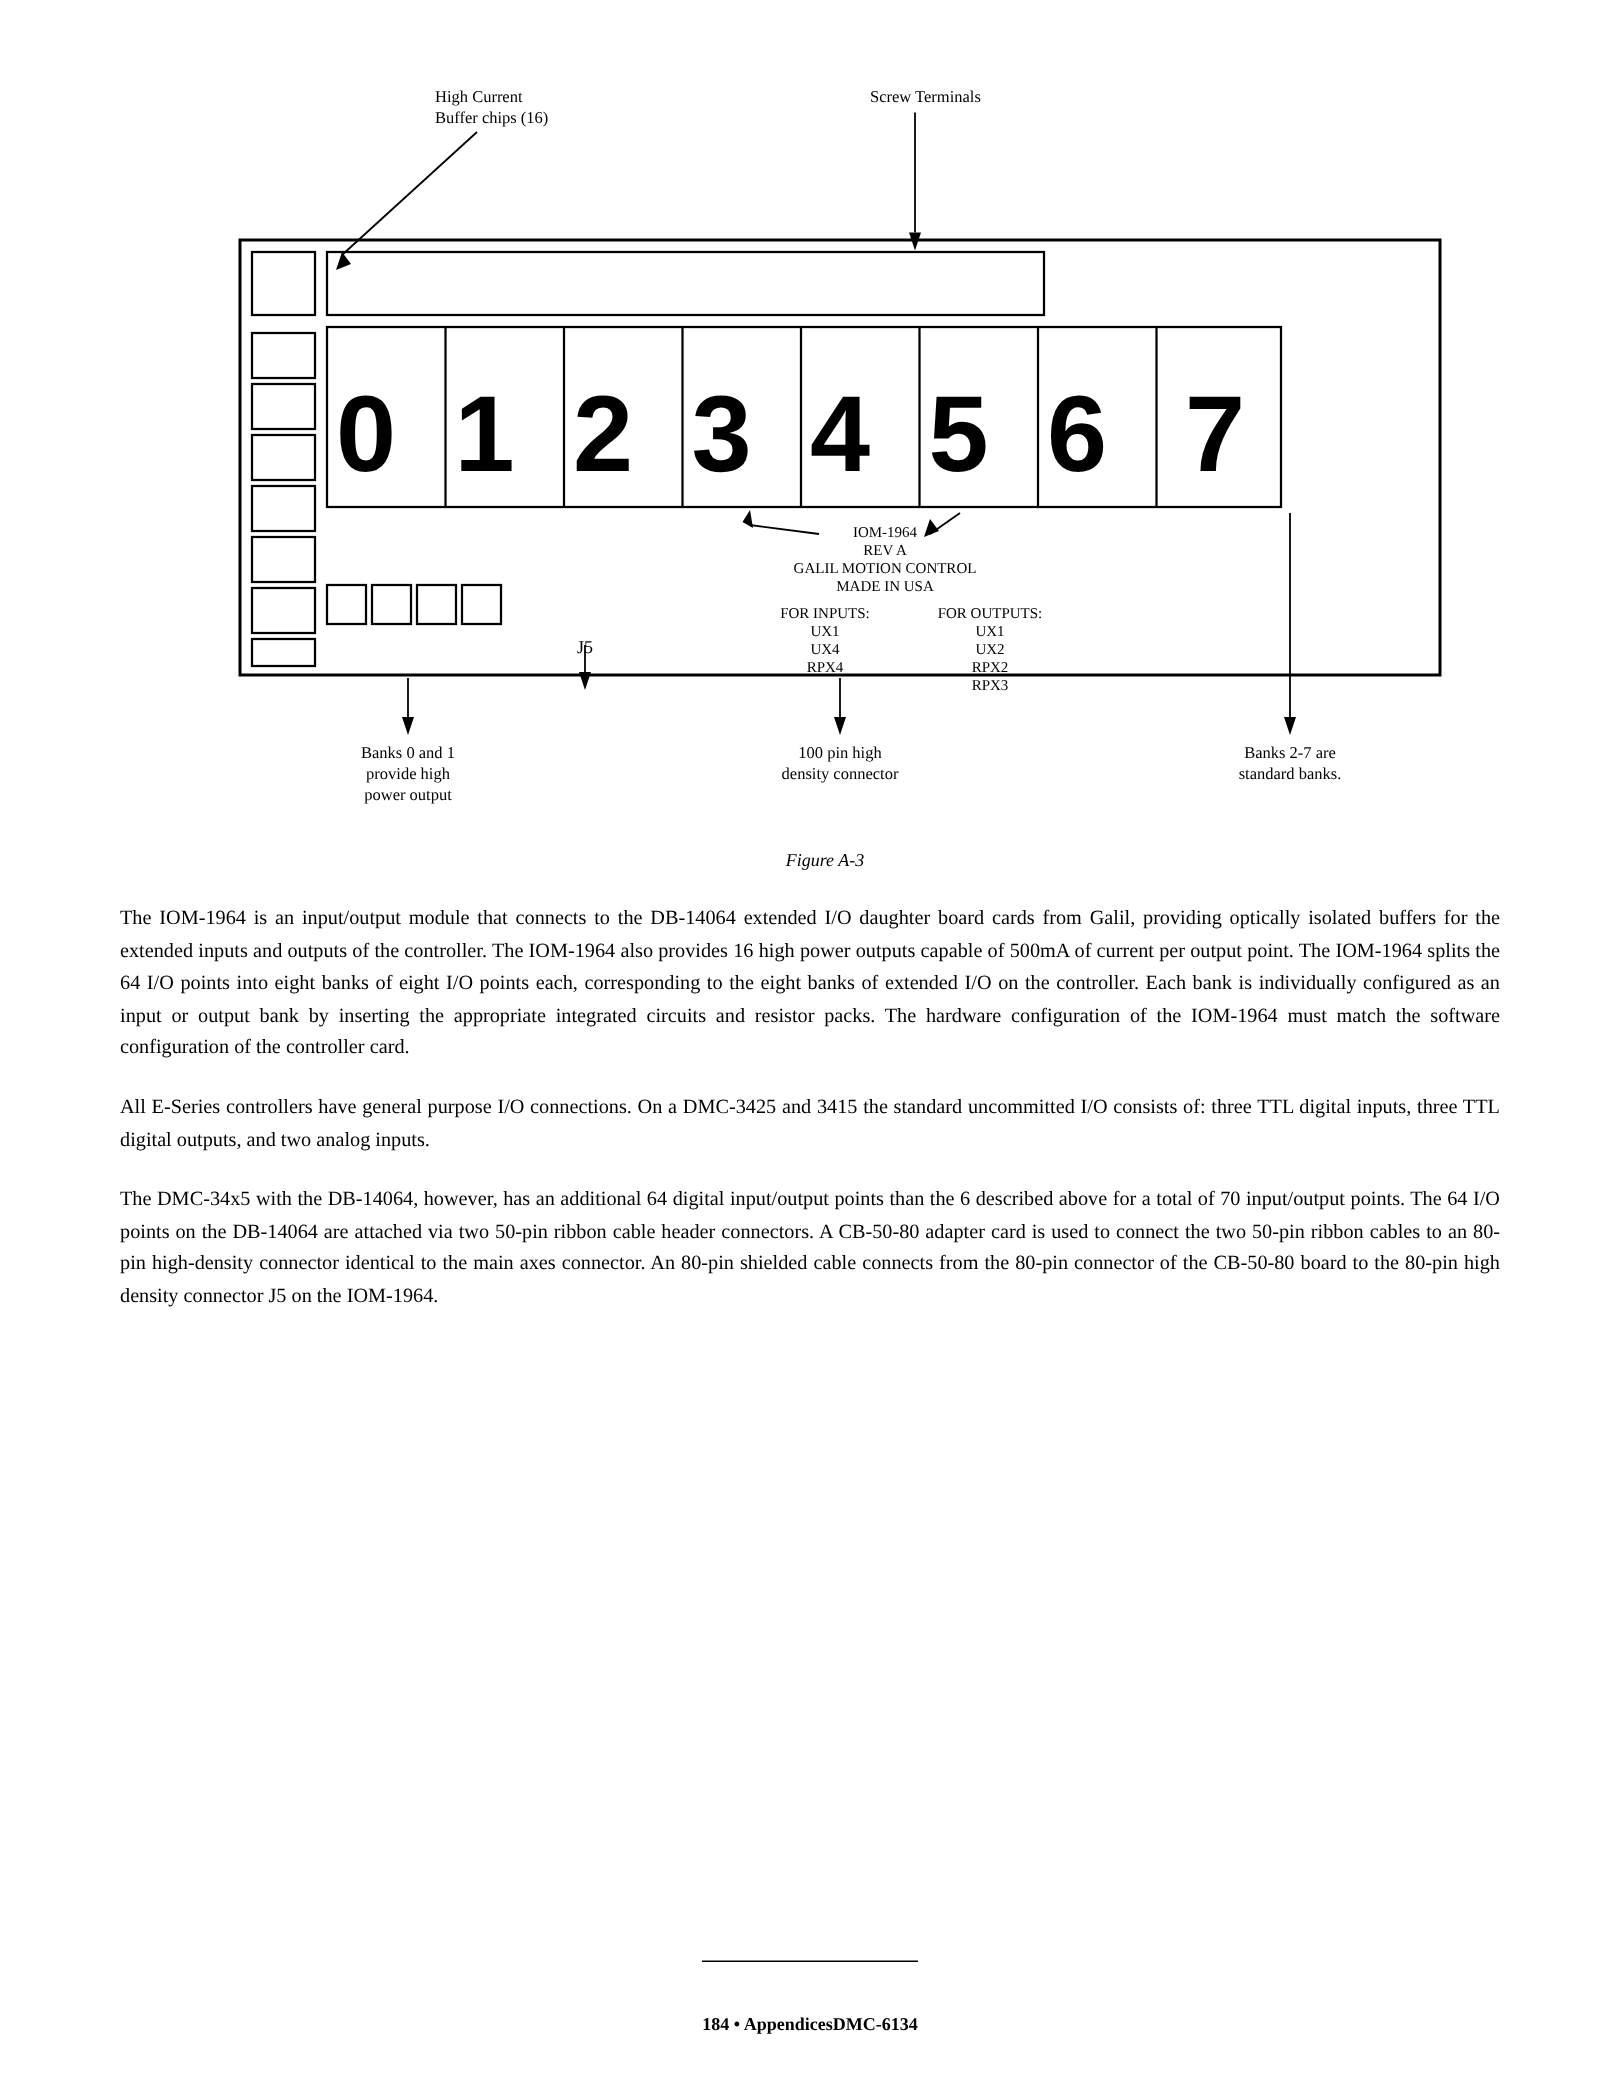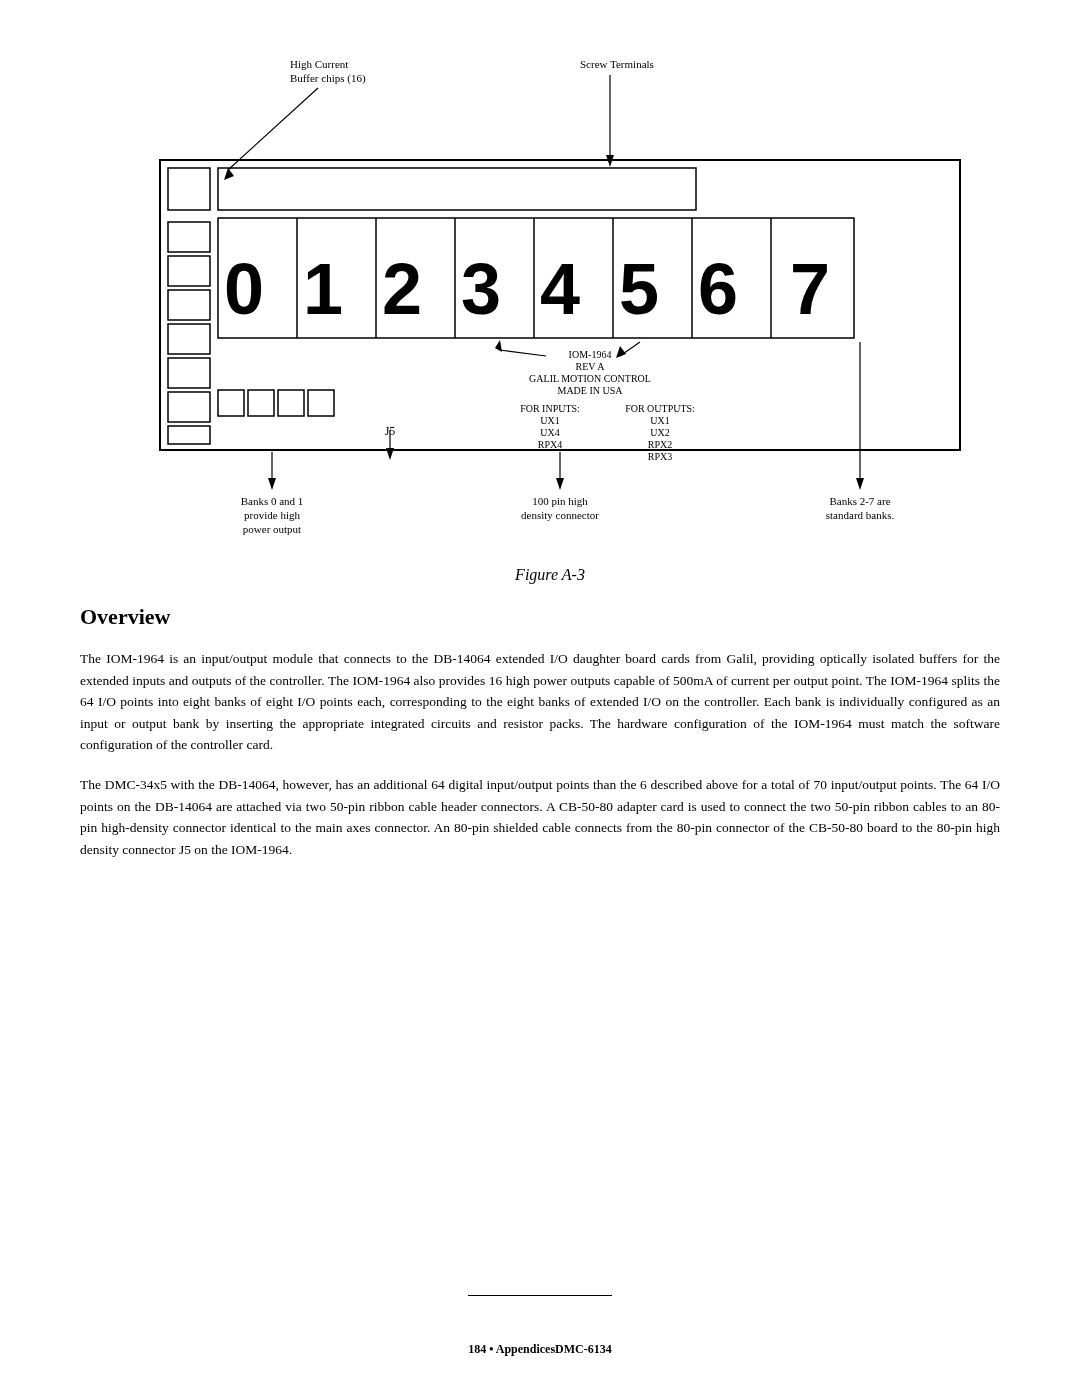--- a/index.html
+++ b/index.html
@@ -21,21 +21,21 @@
     }
 
     
     .diagram-container {
       position: relative;
       width: 100%;
       margin-bottom: 10px;
     }
 
     .figure-caption {
-      font-size: 16px;
+      font-size: 12px;
       font-style: italic;
       margin: 16px 0 10px 20px;
     }
 
     
     .overview-section {
       margin-top: 10px;
     }
 
     .overview-title {
@@ -47,21 +47,21 @@
     .overview-paragraph {
       font-size: 13.5px;
       line-height: 1.6;
       margin-bottom: 18px;
       text-align: justify;
     }
 
     
     .page-footer {
       margin-top: auto;
-      padding-top: 46px;
+      padding-top: 34px;
       border-top: 1.5px solid #000;
       display: flex;
       justify-content: space-between;
       font-size: 12px;
       font-weight: bold;
     }
 
     
     .svg-diagram {
       width: 100%;
@@ -169,24 +169,24 @@
 
       <text x="780" y="465" font-size="11" font-family="Times New Roman, serif" text-anchor="middle">Banks 2-7 are</text>
       <text x="780" y="479" font-size="11" font-family="Times New Roman, serif" text-anchor="middle">standard banks.</text>
 
     </svg>
   </div>
 
   <div class="figure-caption">Figure A-3</div>
 
   <div class="overview-section">
-    <h2 class="overview-title">Overview</h2>
 
     <p class="overview-paragraph">The IOM-1964 is an input/output module that connects to the DB-14064 extended I/O daughter board cards from Galil, providing optically isolated buffers for the extended inputs and outputs of the controller.  The IOM-1964 also provides 16 high power outputs capable of 500mA of current per output point.  The IOM-1964 splits the 64 I/O points into eight banks of eight I/O points each, corresponding to the eight banks of extended I/O on the controller.  Each bank is individually configured as an input or output bank by inserting the appropriate integrated circuits and resistor packs.  The hardware configuration of the IOM-1964 must match the software configuration of the controller card.</p>
 
+    <p class="overview-paragraph">All E-Series controllers have general purpose I/O connections.  On a DMC-3425 and 3415 the standard uncommitted I/O consists of: three TTL digital inputs, three TTL digital outputs, and two analog inputs.</p>
 
     <p class="overview-paragraph">The DMC-34x5 with the DB-14064, however, has an additional 64 digital input/output points than the 6 described above for a total of 70 input/output points.  The 64 I/O points on the DB-14064 are attached via two 50-pin ribbon cable header connectors.  A CB-50-80 adapter card is used to connect the two 50-pin ribbon cables to an 80-pin high-density connector identical to the main axes connector.  An 80-pin shielded cable connects from the 80-pin connector of the CB-50-80 board to the 80-pin high density connector J5 on the IOM-1964.</p>
   </div>
 
   <div class="page-footer">
     <span>184 • Appendices</span>
     <span>DMC-6134</span>
   </div>
 
 </div>

